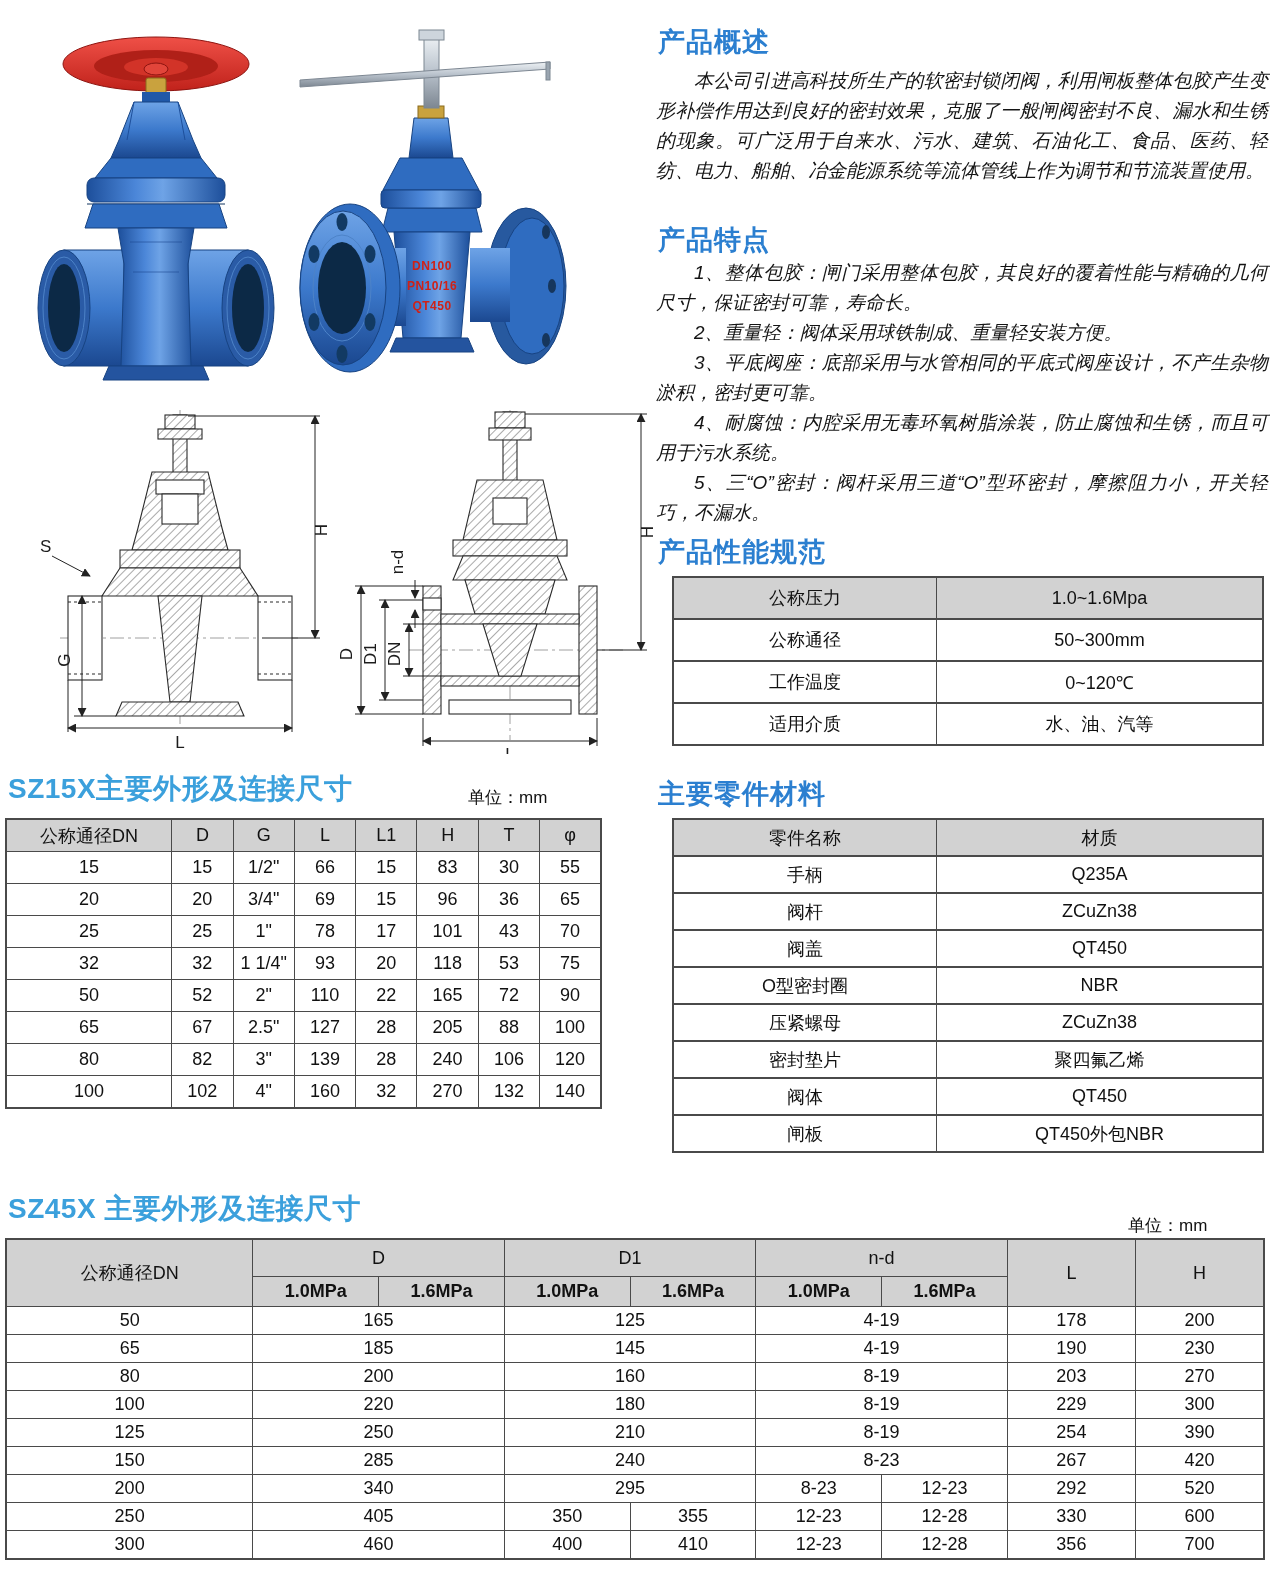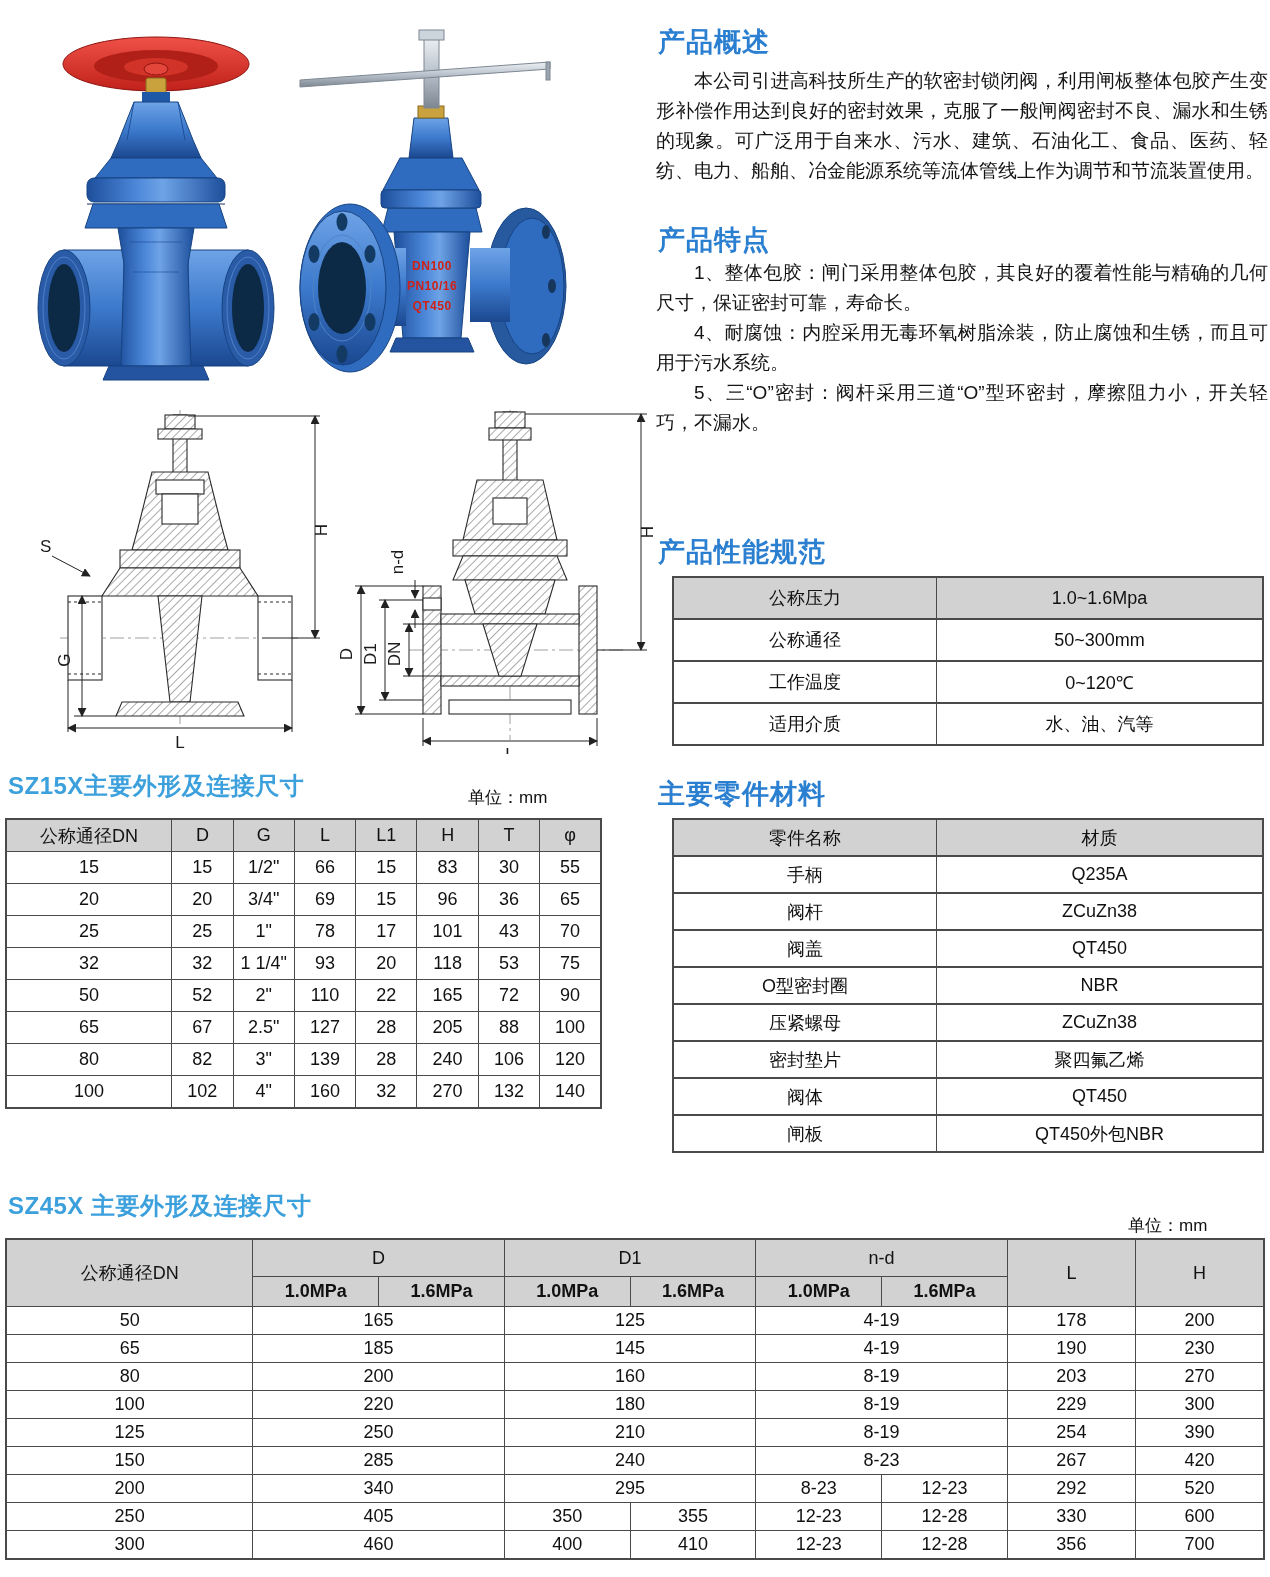--- a/index.html
+++ b/index.html
@@ -1,23 +1,23 @@
 <!DOCTYPE html>
 <html><head>
 <meta charset="utf-8">
 <style>
   html,body{margin:0;padding:0;background:#fff;}
   body{width:1270px;height:1577px;position:relative;overflow:hidden;
        font-family:"Liberation Sans",sans-serif;color:#111;}
   .abs{position:absolute;}
   .sec-title{font-size:27px;font-weight:700;color:#2b7fd0;letter-spacing:1px;text-align:right;}
-  .model-title{font-size:24px;font-weight:700;color:#3ba0dc;letter-spacing:0.5px;}
+  .model-title{font-size:28px;font-weight:700;color:#3ba0dc;letter-spacing:0.5px;}
   .unit{font-size:17px;font-weight:500;color:#111;text-align:left;}
   .para{font-size:19px;line-height:1.58;text-align:justify;color:#141414;
-        text-indent:2em;margin:0;font-weight:500;}
+        text-indent:2em;margin:0;font-weight:500;font-style:italic;}
   #features-list p{margin:0;}
   table.dtable{border-collapse:collapse;table-layout:fixed;border:2px solid #4a4a4a;}
   .dtable th,.dtable td{border:1px solid #4a4a4a;text-align:center;vertical-align:middle;
         font-size:18px;color:#111;padding:0;white-space:nowrap;overflow:hidden;font-weight:500;}
   .dtable th{background:#d2d2d2;font-weight:500;}
   .perf th,.perf td{height:40px;border-top-width:2px;border-bottom-width:2px;}
   .perf tr>*:first-child{width:44.4%;}
   .mat th,.mat td{height:35px;border-top-width:2px;border-bottom-width:2px;}
   .mat tr>*:first-child{width:44.4%;}
   .sz15 th,.sz15 td{height:31px;}
@@ -251,20 +251,22 @@
       <text class="dimlbl" x="308" y="122" stroke="none" fill="#1c1c1c" text-anchor="middle" transform="rotate(-90 308 122)">H</text>
     </g>
   </svg>
 
   <div class="sec-title abs" style="left:658px;top:24px">产品概述</div>
   <p class="para abs" style="left:656px;top:66px;width:612px">本公司引进高科技所生产的软密封锁闭阀，利用闸板整体包胶产生变形补偿作用达到良好的密封效果，克服了一般闸阀密封不良、漏水和生锈的现象。可广泛用于自来水、污水、建筑、石油化工、食品、医药、轻纺、电力、船舶、冶金能源系统等流体管线上作为调节和节流装置使用。</p>
 
   <div class="sec-title abs" style="left:658px;top:222px">产品特点</div>
   <div id="features-list" class="abs" style="left:656px;top:258px;width:612px">
       <p class="para">1、整体包胶：闸门采用整体包胶，其良好的覆着性能与精确的几何尺寸，保证密封可靠，寿命长。</p>
+      <p class="para">2、重量轻：阀体采用球铁制成、重量轻安装方便。</p>
+      <p class="para">3、平底阀座：底部采用与水管相同的平底式阀座设计，不产生杂物淤积，密封更可靠。</p>
       <p class="para">4、耐腐蚀：内腔采用无毒环氧树脂涂装，防止腐蚀和生锈，而且可用于污水系统。</p>
       <p class="para">5、三“O”密封：阀杆采用三道“O”型环密封，摩擦阻力小，开关轻巧，不漏水。</p>
     </div>
 
   <div class="sec-title abs" style="left:658px;top:534px">产品性能规范</div>
   <table class="dtable perf abs" style="left:672px;top:576px;width:592px">
     <tbody id="perf-body">
         <tr>
           <th>公称压力</th>
           <th>1.0~1.6Mpa</th>

